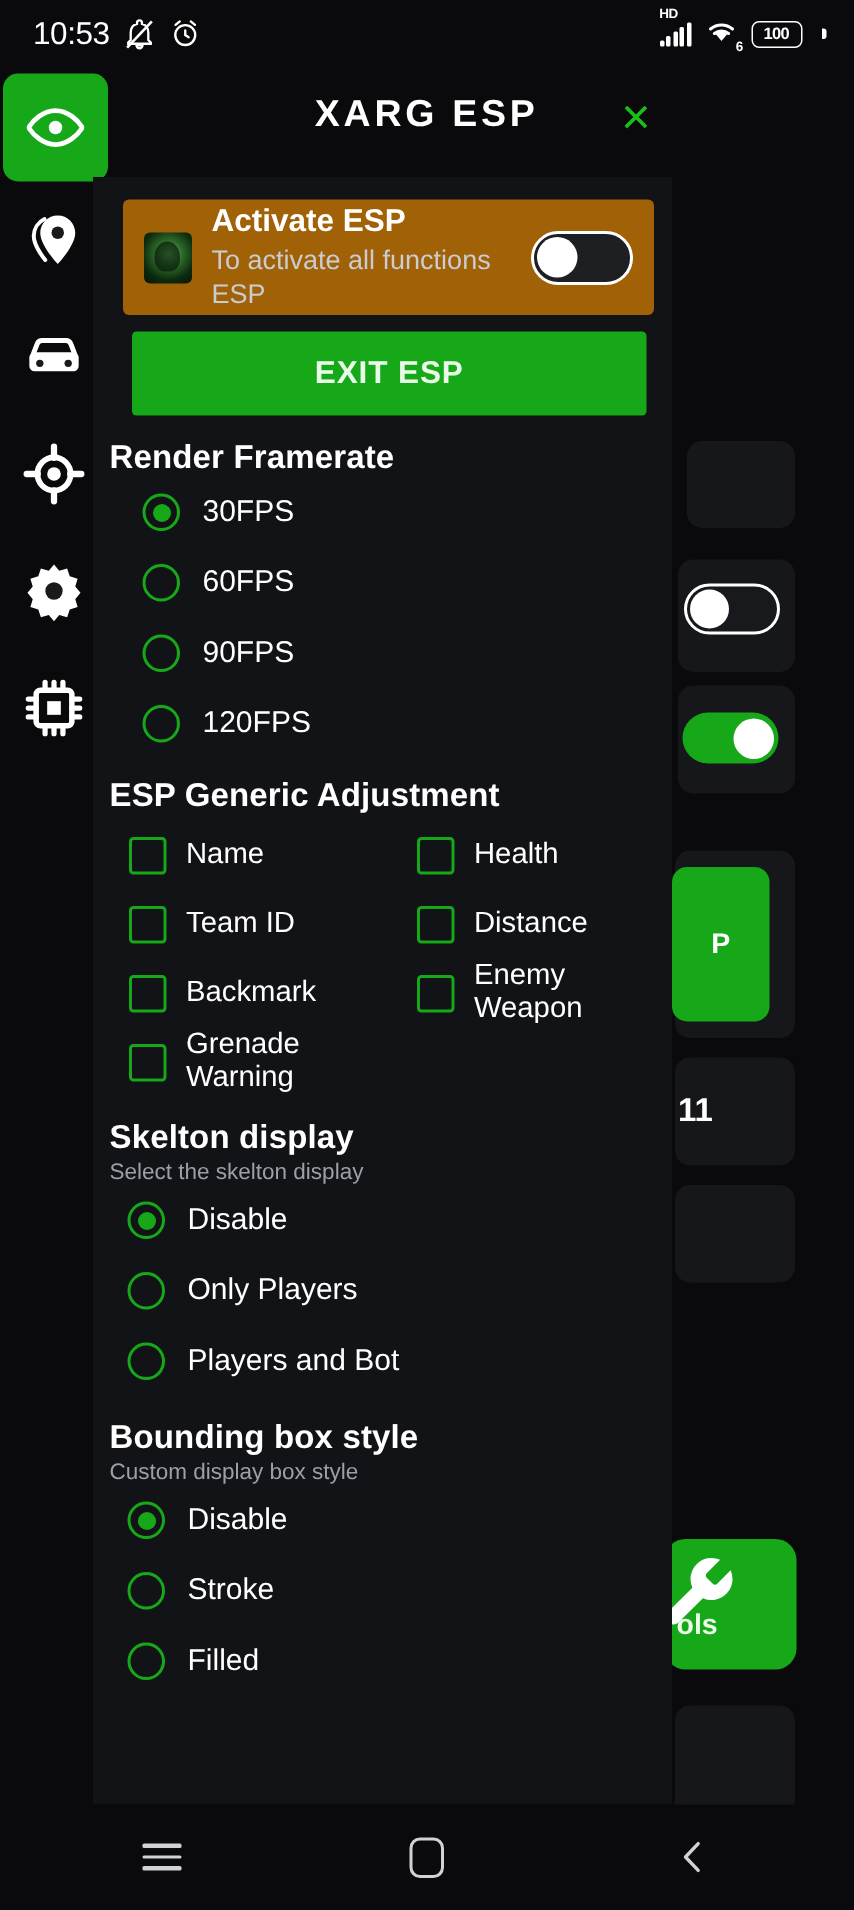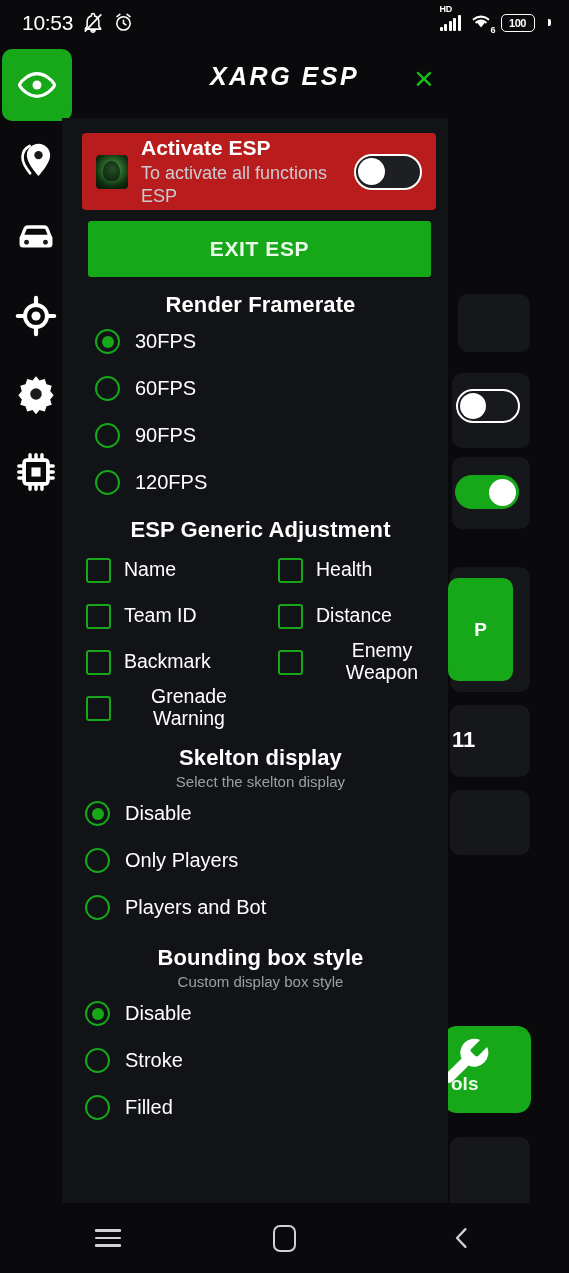--- a/index.html
+++ b/index.html
@@ -198,21 +198,20 @@
     position: absolute;
     top: 62px; left: 0;
     width: 569px;
     text-align: center;
     font-size: 25px;
     font-weight: 700;
     letter-spacing: 2.5px;
     color: #ffffff;
     z-index: 55;
     font-family: "Liberation Sans", sans-serif;
-    font-style: italic;
   }
   .close-btn {
     position: absolute;
     top: 58px; left: 404px;
     width: 40px; height: 40px;
     display: flex;
     align-items: center;
     justify-content: center;
     z-index: 56;
     cursor: pointer;
@@ -223,21 +222,21 @@
     font-weight: 300;
     line-height: 1;
   }
 
   
   .activate-card {
     position: absolute;
     left: 82px; top: 133px;
     width: 354px;
     height: 77px;
-    background: #b91c1c;
+    background: #a16207;
     border-radius: 4px;
     display: flex;
     align-items: center;
     padding: 0 14px 0 14px;
     z-index: 55;
   }
   .activate-thumb {
     width: 32px; height: 34px;
     border-radius: 4px;
     flex: none;
@@ -310,21 +309,20 @@
   }
 
   
   .content {
     position: absolute;
     left: 62px; top: 292px;
     width: 386px;
     height: 911px;
     z-index: 55;
     padding-left: 11px;
-    text-align: center;
   }
 
   .section-title {
     font-size: 22px;
     font-weight: 600;
     color: #ffffff;
     letter-spacing: 0.1px;
   }
   .section-sub {
     font-size: 15px;

